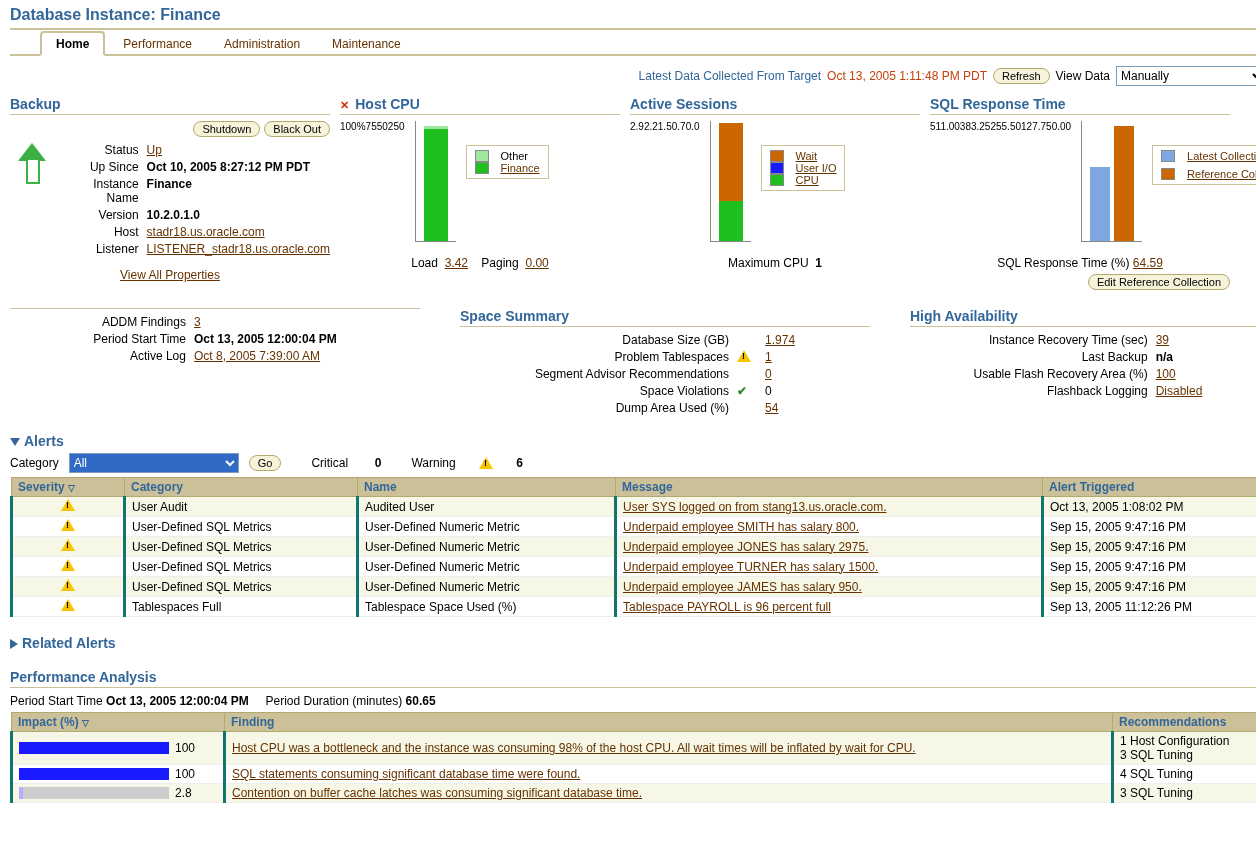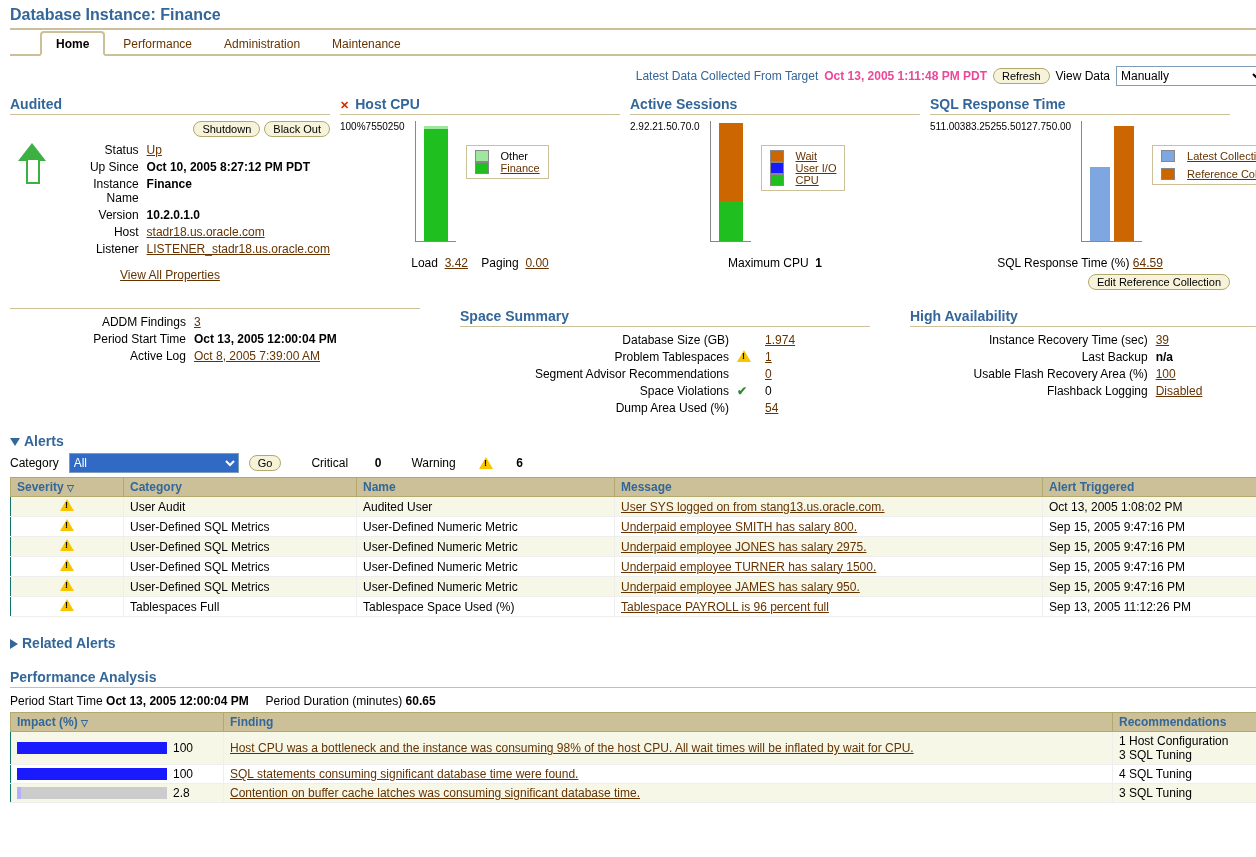--- a/index.html
+++ b/index.html
@@ -4,21 +4,21 @@
 <style>
 html,body{margin:0;padding:0;font-family:Arial,Helvetica,sans-serif;font-size:12px;background:#fff;color:#000}
 .page{width:1256px;padding:4px 10px 20px}
 .page-title{font-size:16px;color:#336699;font-weight:bold;margin:2px 0 4px}
 .hr-wide{height:2px;background:#ccc099;margin:0 0 0}
 .tabs-bar{border-bottom:2px solid #ccc099;display:flex;align-items:flex-end;height:24px;position:relative}
 .tab{font-size:12px;padding:4px 14px 3px;margin:0 4px 0 0;color:#663300;cursor:pointer}
 .tab.active{background:#fff;border:2px solid #ccc099;border-bottom:2px solid #fff;border-radius:4px 4px 0 0;color:#000;text-decoration:none;font-weight:bold;position:relative;top:2px;margin-left:30px}
 .top-row{display:flex;justify-content:flex-end;align-items:center;gap:6px;margin:10px 0 6px 0}
 .muted-link{color:#336699;font-size:12px}
-.brown-bold{color:#ec4899;font-weight:bold}
+.brown-bold{color:#c2410c;font-weight:normal}
 .btn{background:#f7f3da;border:1px solid #b2a96e;border-radius:10px;padding:1px 8px;font-size:11px;cursor:pointer;color:#000}
 .select{font-size:12px;border:1px solid #7e9db9;background:#fff;height:20px}
 .panels{display:flex;gap:10px;margin-top:10px}
 .panel{flex:0 0 auto}
 .panel h3{color:#336699;font-size:14px;margin:0 0 2px 0;font-weight:bold}
 .panel h3.with-x::before{content:"✕";color:#cc3300;font-weight:bold;margin-right:6px;font-size:11px}
 .panel-hr{height:1px;background:#ccc099;margin:0 0 6px}
 .kv{display:grid;grid-template-columns:auto auto;column-gap:8px;row-gap:3px;font-size:12px}
 .kv .k{text-align:right;color:#000}
 .kv .v{text-align:left}
@@ -37,21 +37,21 @@
 .section{margin-top:18px}
 .section-row{display:flex;gap:40px}
 .section h3{color:#336699;font-size:14px;margin:0 0 2px;font-weight:bold}
 .section-hr{height:1px;background:#ccc099;margin:0 0 6px}
 .tri{display:inline-block;width:0;height:0;vertical-align:middle;margin-right:4px}
 .tri-down{border-left:5px solid transparent;border-right:5px solid transparent;border-top:8px solid #336699}
 .tri-right{border-top:5px solid transparent;border-bottom:5px solid transparent;border-left:8px solid #336699}
 .alerts-controls{display:flex;align-items:center;gap:10px;margin:4px 0}
 .grid{width:100%;border-collapse:collapse;font-size:12px}
 .grid th{background:#ccc099;color:#336699;text-align:left;padding:2px 6px;border:1px solid #b2a96e;font-weight:bold;font-size:12px}
-.grid td{padding:2px 6px;border-bottom:1px solid #eee;border-left:1px solid #0f766e;border-right:1px solid #eee}
+.grid td{padding:2px 6px;border-bottom:1px solid #eee;border-left:3px solid #0f766e;border-right:1px solid #eee}
 .grid tr.odd td{background:#f7f7e7}
 .grid tr.even td{background:#fff}
 .warn-icon{display:inline-block;width:0;height:0;border-left:7px solid transparent;border-right:7px solid transparent;border-bottom:12px solid #f7c600;position:relative}
 .warn-icon::after{content:"!";position:absolute;left:-2px;top:1px;font-size:9px;font-weight:bold;color:#000}
 .check{color:#2e8b2e;font-weight:bold}
 .impact-cell{display:flex;align-items:center;gap:6px}
 .impact-bar{height:12px;background:#ccc;width:150px;position:relative}
 .impact-fill{height:12px;background:#1a1aff;position:absolute;left:0;top:0}
 .sort-tri{font-size:9px;color:#336699}
 </style>
@@ -75,21 +75,21 @@
     <button class="btn">Refresh</button>
     <span>View Data</span>
     <select class="select" style="width:150px">
       <option>Manually</option>
     </select>
   </div>
 
   <div class="panels">
 
     <div class="panel" style="width:320px">
-      <h3>Audited</h3>
+      <h3>Backup</h3>
       <div class="panel-hr"></div>
       <div class="small-btns">
         <button class="btn">Shutdown</button>
         <button class="btn">Black Out</button>
       </div>
       <div style="display:flex">
         <span class="up-arrow"></span>
         <div class="kv" style="margin-left:4px">
           <span class="k">Status</span>
             <a class="v br">Up</a>

